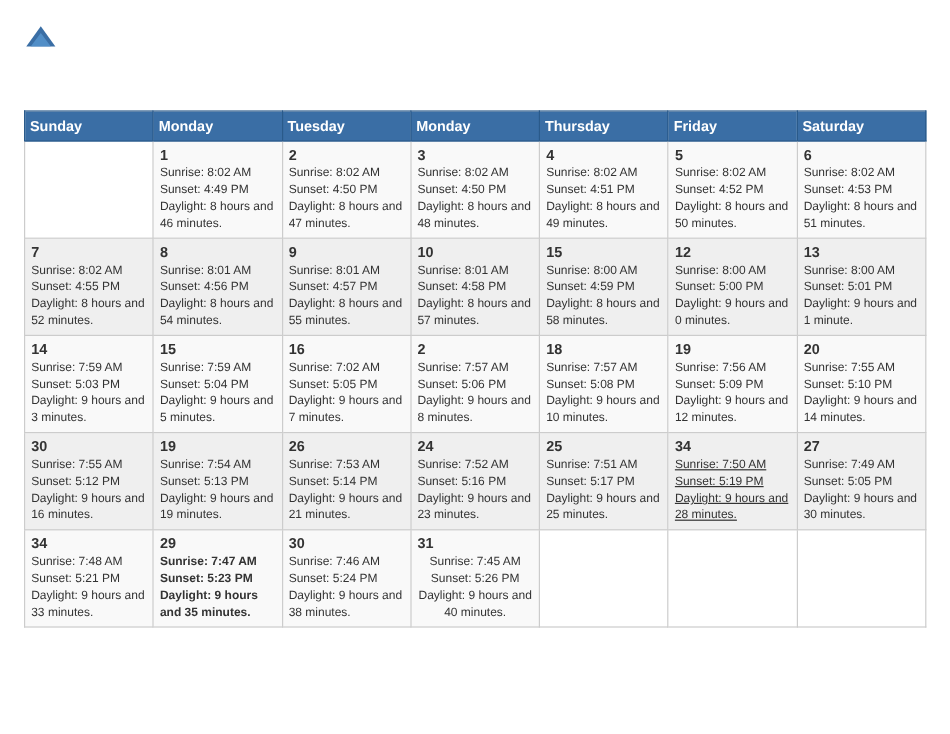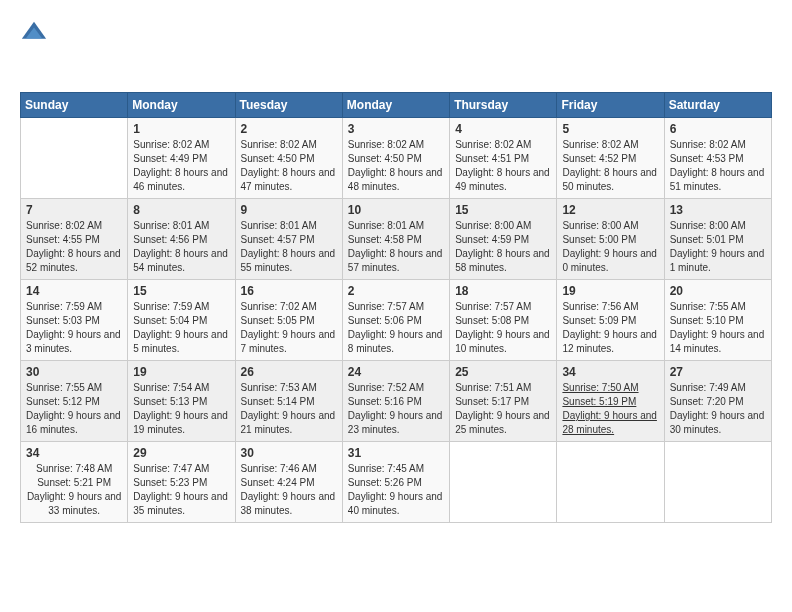--- a/index.html
+++ b/index.html
@@ -298,46 +298,46 @@
           </td>
           <td>
             <span class="day-number">34</span>
             <div class="day-info" style="white-space: pre-line; text-decoration: underline;">Sunrise: 7:50 AM
 Sunset: 5:19 PM
 Daylight: 9 hours and 28 minutes.</div>
           </td>
           <td>
             <span class="day-number">27</span>
             <div class="day-info" style="white-space: pre-line;">Sunrise: 7:49 AM
-Sunset: 7:20 PM
+Sunset: 5:05 PM
 Daylight: 9 hours and 30 minutes.</div>
           </td>
         </tr>
         <tr>
           <td>
             <span class="day-number">34</span>
-            <div class="day-info" style="white-space: pre-line; text-align: center;">Sunrise: 7:48 AM
+            <div class="day-info" style="white-space: pre-line;">Sunrise: 7:48 AM
 Sunset: 5:21 PM
 Daylight: 9 hours and 33 minutes.</div>
           </td>
           <td>
             <span class="day-number">29</span>
-            <div class="day-info" style="white-space: pre-line;">Sunrise: 7:47 AM
+            <div class="day-info" style="white-space: pre-line; font-weight: bold;">Sunrise: 7:47 AM
 Sunset: 5:23 PM
 Daylight: 9 hours and 35 minutes.</div>
           </td>
           <td>
             <span class="day-number">30</span>
             <div class="day-info" style="white-space: pre-line;">Sunrise: 7:46 AM
-Sunset: 4:24 PM
+Sunset: 5:24 PM
 Daylight: 9 hours and 38 minutes.</div>
           </td>
           <td>
             <span class="day-number">31</span>
-            <div class="day-info" style="white-space: pre-line;">Sunrise: 7:45 AM
+            <div class="day-info" style="white-space: pre-line; text-align: center;">Sunrise: 7:45 AM
 Sunset: 5:26 PM
 Daylight: 9 hours and 40 minutes.</div>
           </td>
           <td class="empty-cell"></td>
           <td class="empty-cell"></td>
           <td class="empty-cell"></td>
         </tr>
       </tbody>
   </table>
 </div>

